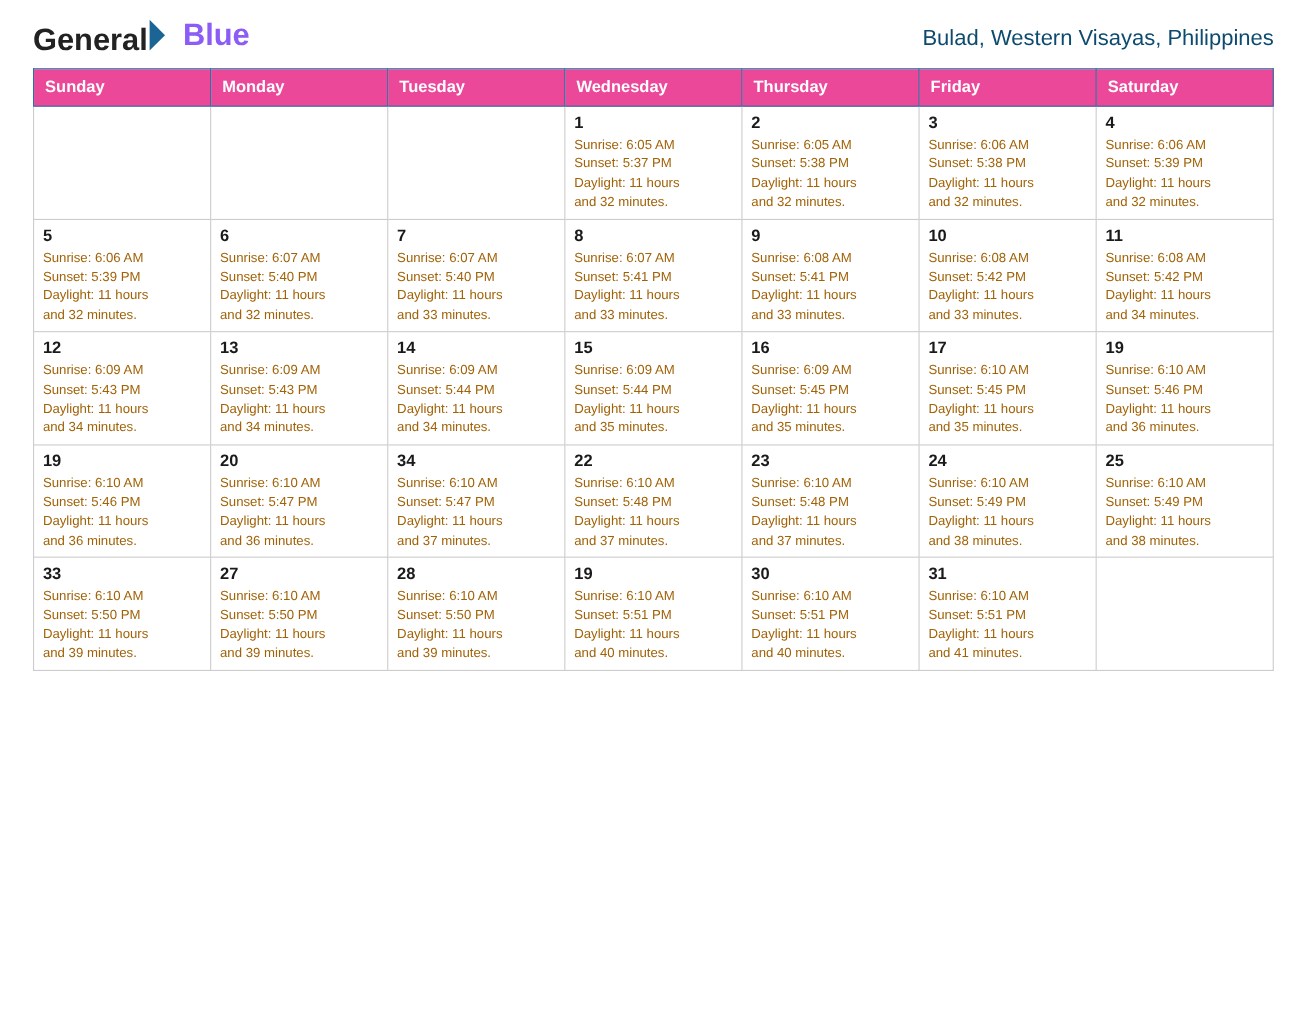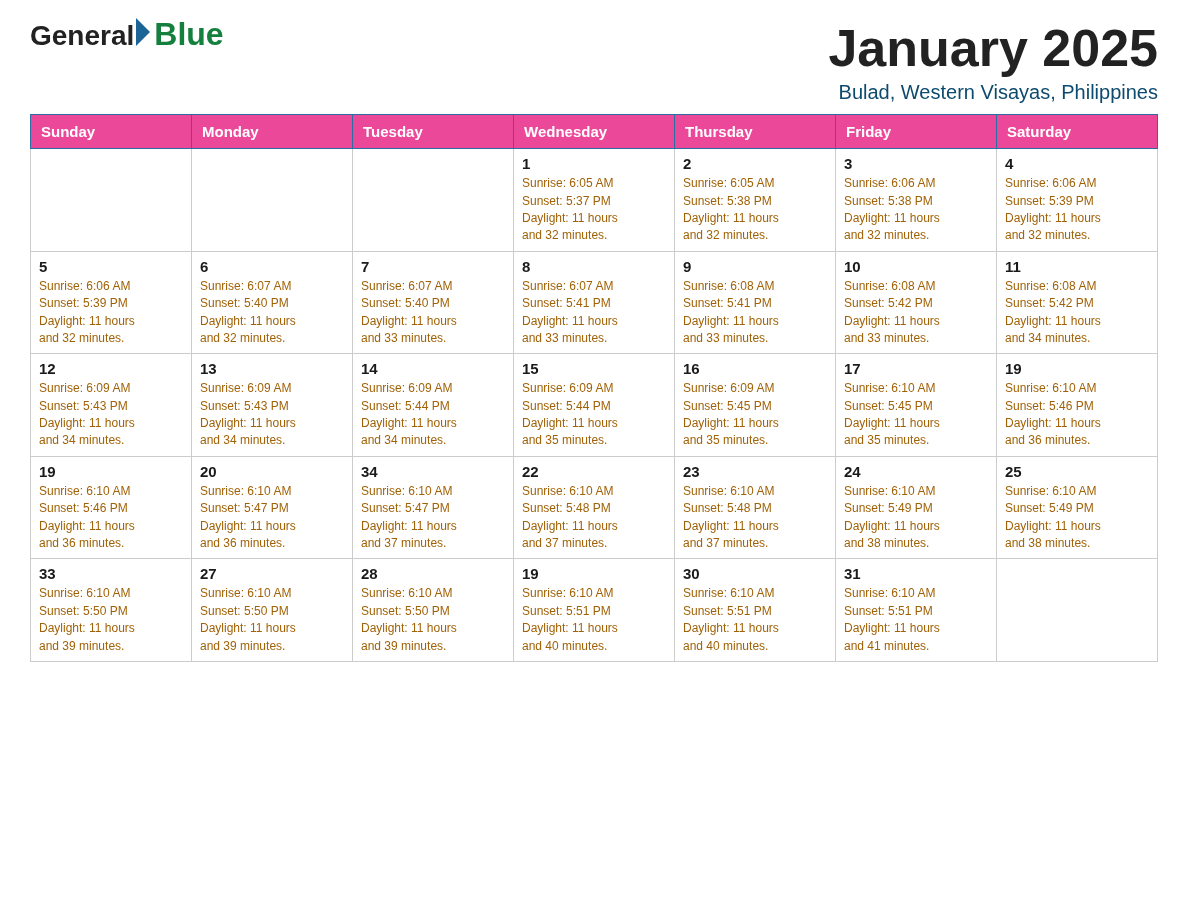--- a/index.html
+++ b/index.html
@@ -86,40 +86,39 @@
     .logo-wrapper {
       display: flex;
       flex-direction: row;
       align-items: flex-start;
     }
     .logo-top-row {
       display: flex;
       align-items: center;
     }
     .logo-blue-line {
-      font-size: 32px;
-      font-weight: bold;
-      color: #15803d;
+      font-size: 28px;
+      font-weight: bold;
+      color: #8b5cf6;
       margin-top: -4px;
-      margin-left: 4px;
+      margin-left: 16px;
     }
   </style>
 </head>
 <body>
 
 <div class="header">
   <div class="logo-wrapper">
     <div class="logo-top-row">
       <span class="logo-text-general">General</span>
       <span class="logo-arrow"></span>
     </div>
     <span class="logo-blue-line">Blue</span>
   </div>
   <div class="header-right">
-    <div class="title">January 2025</div>
     <div class="subtitle">Bulad, Western Visayas, Philippines</div>
   </div>
 </div>
 
 <table class="calendar">
   <thead>
     <tr>
     <th>Sunday</th>
         <th>Monday</th>
         <th>Tuesday</th>

